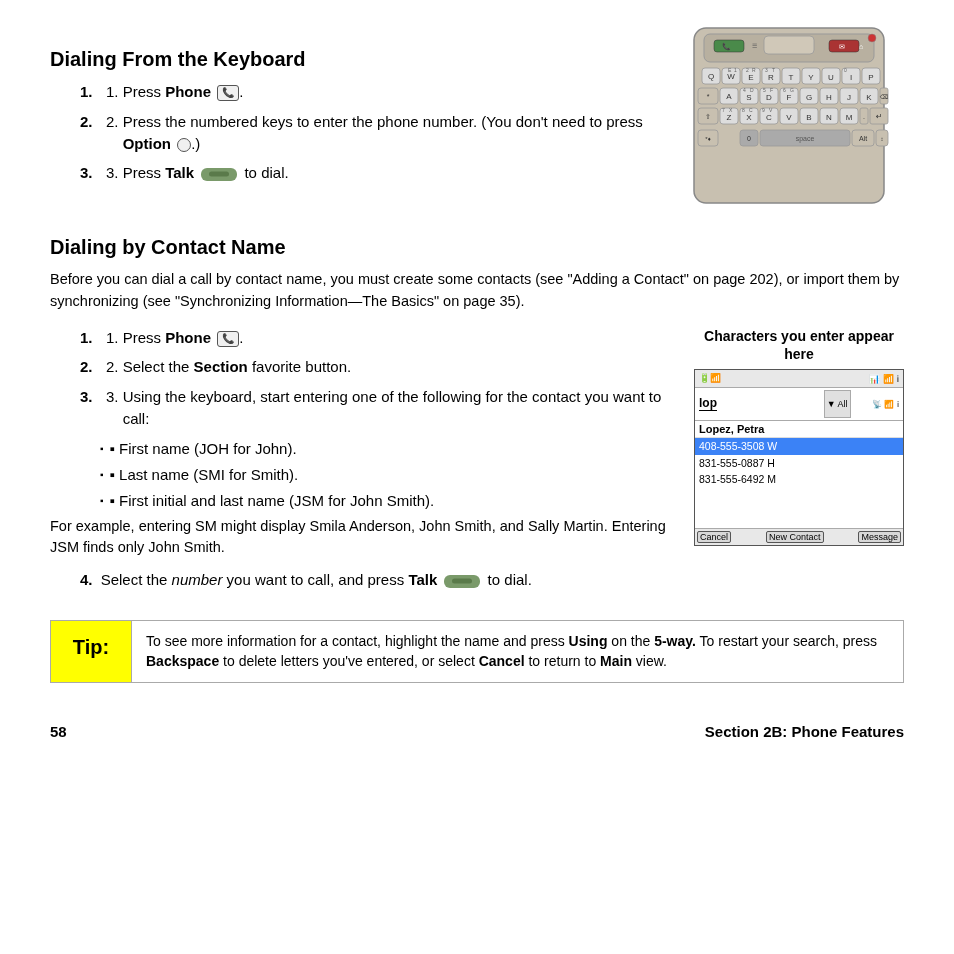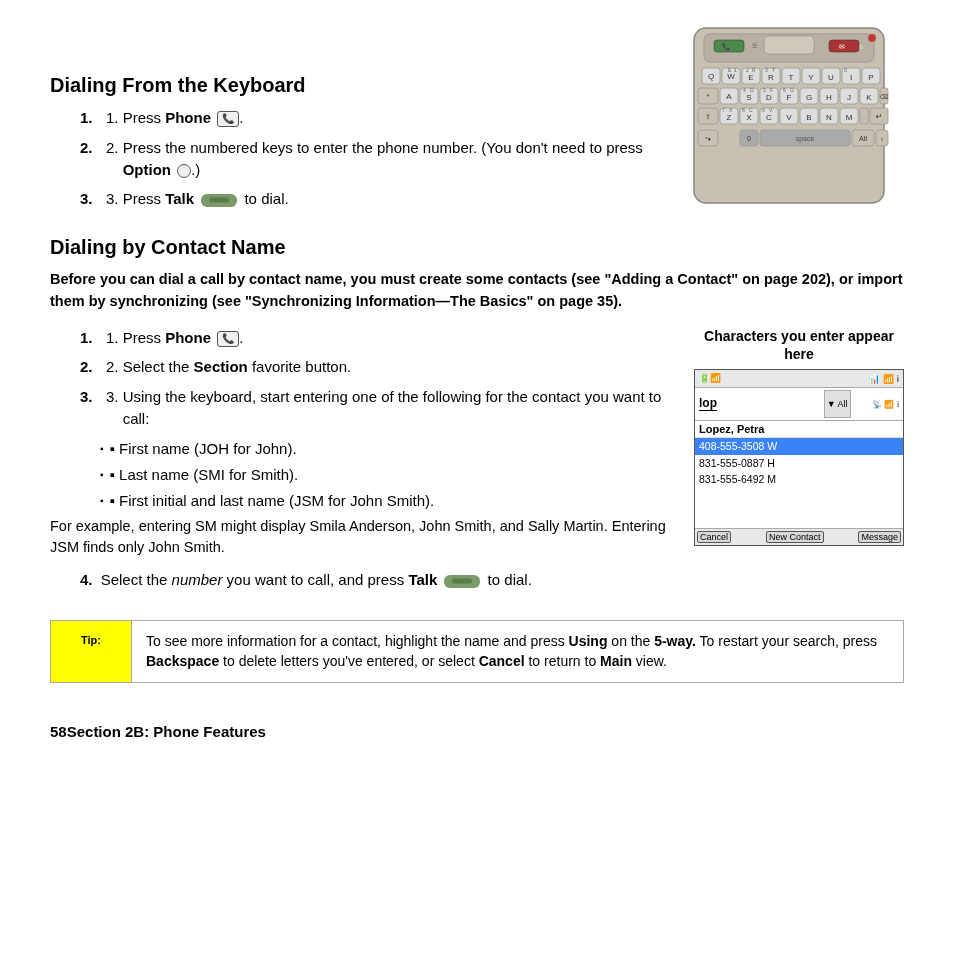--- a/index.html
+++ b/index.html
@@ -16,21 +16,21 @@
     h2 {
       font-size: 20px;
       font-weight: bold;
       margin-bottom: 10px;
       margin-top: 18px;
     }
 
     .section-top {
       display: flex;
       gap: 30px;
-      align-items: flex-end;
+      align-items: flex-start;
     }
 
     .section-top-content {
       flex: 1;
     }
 
     ol {
       list-style: none;
       counter-reset: list-counter;
       padding-left: 0;
@@ -232,39 +232,40 @@
       border: 1px solid #aaa;
       margin-top: 20px;
       font-size: 14px;
       line-height: 1.45;
     }
 
     .tip-label {
       background: #ffff00;
       padding: 18px 16px;
       font-weight: bold;
-      font-size: 11px;
+      font-size: 20px;
       min-width: 80px;
       display: flex;
       align-items: flex-start;
       justify-content: center;
       padding-top: 12px;
       flex-shrink: 0;
     }
 
     .tip-content {
       padding: 10px 14px;
       border-left: 1px solid #aaa;
       background: #fff;
       flex: 1;
     }
 
     
     .page-footer {
       display: flex;
+      justify-content: space-between;
       align-items: center;
       margin-top: 30px;
       padding-top: 10px;
       font-size: 15px;
     }
 
     .page-number {
       font-weight: bold;
     }
 
@@ -276,21 +277,20 @@
     .device-svg {
       width: 210px;
       height: 195px;
     }
 
     p.intro-text {
       font-size: 14.5px;
       line-height: 1.5;
       margin-bottom: 12px;
       margin-top: 1px;
-      font-weight: bold;
     }
 
     p.example-text {
       font-size: 14.5px;
       line-height: 1.5;
       margin-bottom: 12px;
     }
 
     .step4 {
       margin-left: 30px;

